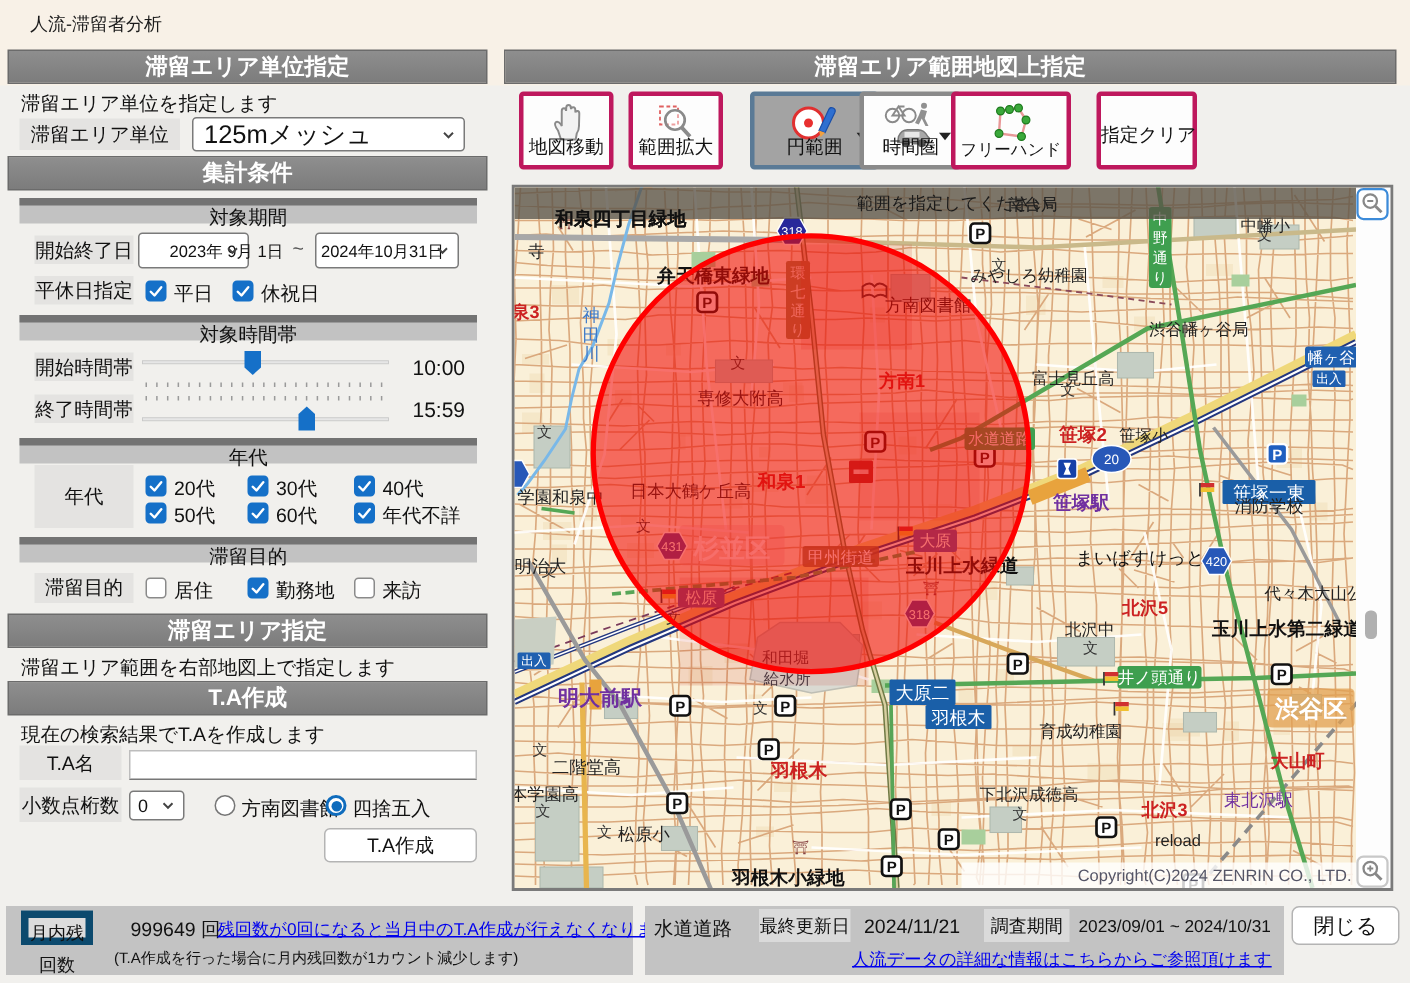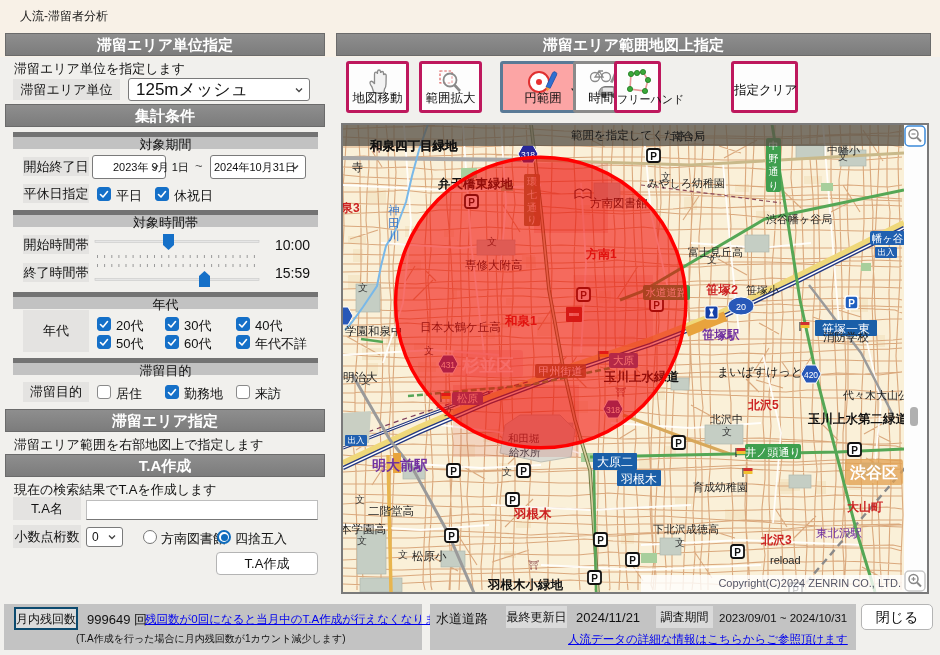--- a/index.html
+++ b/index.html
@@ -174,21 +174,21 @@
 <div class="combo" style="left:86px;top:527px;width:37px;height:20px;font-size:12px;padding-left:5px">0<svg class="chev" viewBox="0 0 8 8">
       <polyline points="1,2.5 4,5.5 7,2.5" fill="none" stroke="#444" stroke-width="1.3"></polyline>
     </svg></div>
 <span class="rd" style="left:143px;top:530px;border:1px solid #767676;background:#fff"></span>
 <div class="tx" style="left:161px;top:530px">方南図書館</div>
 <span class="rd" style="left:217px;top:530px;border:2px solid #0F6CBD;background:#fff"></span>
 <span class="abs" style="left:220.5px;top:533.5px;width:7px;height:7px;border-radius:50%;background:#0F6CBD"></span>
 <div class="tx" style="left:235px;top:530px">四捨五入</div>
 <div class="btn" style="left:216px;top:552px;width:102px;height:23px;line-height:22px">T.A作成</div>
 <div class="abs" style="left:4px;top:604px;width:418px;height:46px;background:#C3C3C3"></div>
-<div class="abs" style="left:14px;top:607px;width:64px;height:23px;background:#DCDCDC;border:2px solid #0c4a6e;font-size:12px;color:#111;text-align:center;line-height:21px">月内残回数</div>
+<div class="abs" style="left:14px;top:607px;width:48px;height:23px;background:#DCDCDC;border:5px solid #0c4a6e;font-size:12px;color:#111;text-align:center;line-height:21px">月内残回数</div>
 <div class="tx" style="left:87px;top:611px">999649 回</div>
 <div class="tx link" style="left:145px;top:612px;font-size:11.5px">残回数が0回になると当月中のT.A作成が行えなくなります</div>
 <div class="tx" style="left:76px;top:632px;font-size:10px">(T.A作成を行った場合に月内残回数が1カウント減少します)</div>
 <div class="abs" style="left:430px;top:604px;width:426px;height:46px;background:#C3C3C3"></div>
 <div class="tx" style="left:436px;top:610px">水道道路</div>
 <div class="abs" style="left:506px;top:606px;width:61px;height:22px;background:#DADADA;font-size:12px;color:#111;text-align:center;line-height:22px">最終更新日</div>
 <div class="tx" style="left:576px;top:610px">2024/11/21</div>
 <div class="abs" style="left:656px;top:606px;width:57px;height:22px;background:#DADADA;font-size:12px;color:#111;text-align:center;line-height:22px">調査期間</div>
 <div class="tx" style="left:719px;top:612px;font-size:11.5px">2023/09/01 ~ 2024/10/31</div>
 <div class="tx link" style="left:568px;top:632px;font-size:11.5px">人流データの詳細な情報はこちらからご参照頂けます</div>
@@ -201,21 +201,21 @@
     <span class="cap">地図移動</span>
   </div>
 <div class="tbb" style="left:419px;width:63px">
     <svg width="30" height="30" viewBox="0 0 30 30" style="position:absolute;left:50%;top:3px;margin-left:-15px">
 <rect x="4" y="4" width="12" height="12" fill="none" stroke="#E06060" stroke-width="1.2" stroke-dasharray="2.5,1.8"></rect>
 <circle cx="14" cy="13" r="6.5" fill="rgba(255,255,255,0.4)" stroke="#8A8A8A" stroke-width="1.8"></circle>
 <line x1="18.5" y1="18" x2="24" y2="24" stroke="#8A8A8A" stroke-width="2.6"></line>
     </svg>
     <span class="cap">範囲拡大</span>
   </div>
-<div class="tbb" style="left:500px;width:86px;background:#fca5a5;border-color:#5A7A96">
+<div class="tbb" style="left:500px;width:86px;background:#a3a3a3;border-color:#5A7A96">
     <svg width="34" height="32" viewBox="0 0 34 32" style="position:absolute;left:50%;top:3px;margin-left:-17px">
 <circle cx="13" cy="15" r="10" fill="#fff" stroke="#E03030" stroke-width="2"></circle>
 <circle cx="13" cy="15" r="3" fill="#E83030"></circle>
 <path d="M20 20 L26.5 6 Q27.5 4 29.5 5 Q31.5 6 30.5 8.2 L24 21.5 Z" fill="#2E6FD0" stroke="#1A4FA8" stroke-width="0.8"></path>
 <path d="M20 20 L24 21.5 L21 24.5 Z" fill="#F0A040"></path>
     </svg>
     <svg width="8" height="6" viewBox="0 0 8 6" style="position:absolute;right:4px;top:24px">
       <polygon points="0,0.5 8,0.5 4,5.5" fill="#222"></polygon>
     </svg>
     <span class="cap">円範囲</span>
@@ -236,21 +236,21 @@
 <circle cx="17" cy="28.5" r="2.6" fill="#555"></circle>
         <circle cx="27.5" cy="28.5" r="2.6" fill="#555"></circle>
 <rect x="16" y="21" width="10" height="3.5" fill="#E8E8E8"></rect>
       </g>
     </svg>
     <svg width="8" height="6" viewBox="0 0 8 6" style="position:absolute;right:4px;top:24px">
       <polygon points="0,0.5 8,0.5 4,5.5" fill="#222"></polygon>
     </svg>
     <span class="cap">時間圏</span>
   </div>
-<div class="tbb" style="left:614px;width:47px">
+<div class="tbb" style="left:634px;width:80px">
     <svg width="34" height="32" viewBox="0 0 34 32" style="position:absolute;left:50%;top:3px;margin-left:-17px">
 <polygon points="10,7 22,5 27,13 24,24 9,22" fill="none" stroke="#E89898" stroke-width="1.6"></polygon>
 <g fill="#3AA83A" stroke="#1E7A1E" stroke-width="0.8">
 <circle cx="10" cy="7" r="2.6"></circle>
         <circle cx="22" cy="5" r="2.6"></circle>
         <circle cx="27" cy="13" r="2.6"></circle>
 <circle cx="24" cy="24" r="2.6"></circle>
         <circle cx="9" cy="22" r="2.6"></circle>
         <circle cx="16" cy="6" r="2.6"></circle>
       </g>

